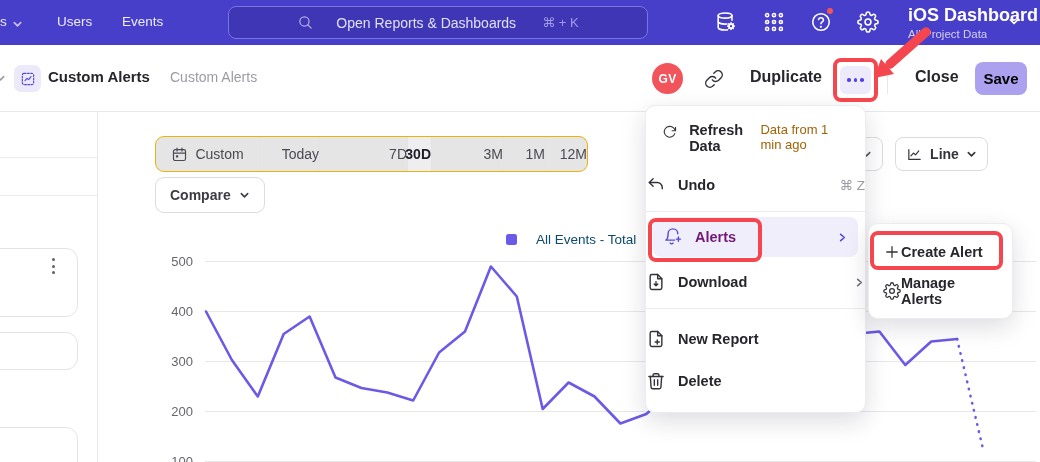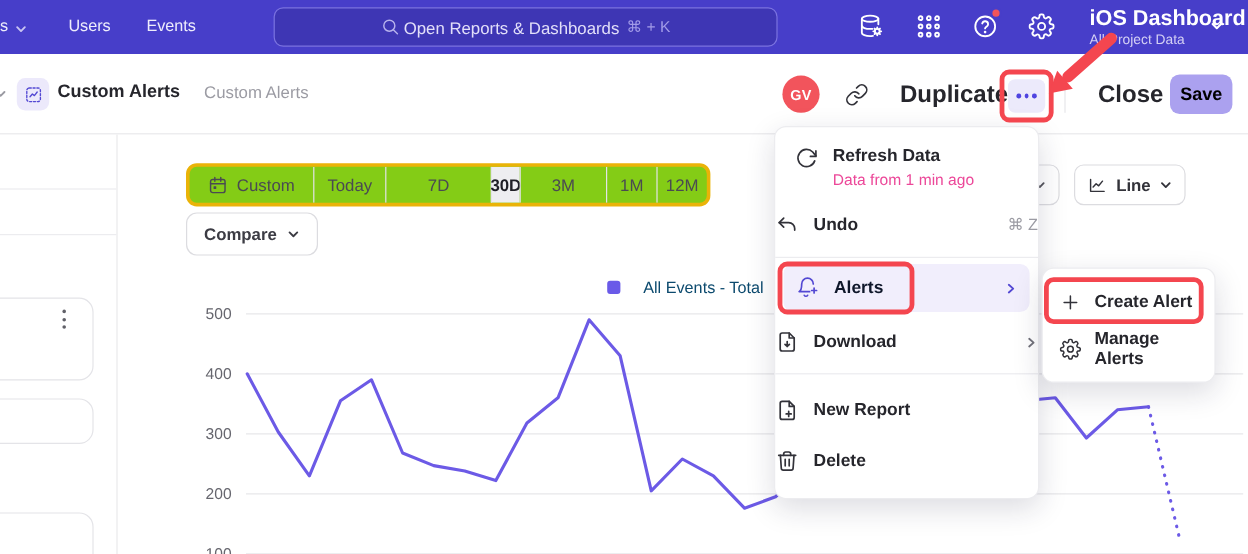--- a/index.html
+++ b/index.html
@@ -14,21 +14,21 @@
   .legend { position:absolute; left:506px; top:232px; display:flex; align-items:center; gap:8px; z-index:1; }
   .legend-swatch { width:11px; height:11px; border-radius:2.5px; background:#6A5AE8; }
   .legend-label { font-size:13.5px; color:#0c4a6e;margin-left:11px; }
 
   
   .nav { position:absolute; left:0; top:0; width:1040px; height:45px; background:#473EC9; z-index:2; }
   .nav-item { position:absolute; top:14px; font-size:13.5px; color:#EEEDFC; }
   .nav-chev { position:absolute; color:#C9C4F2; }
   .search-bar { position:absolute; left:228px; top:6px; width:420px; height:33px; background:#3E36B4;
                 border:1px solid #7B73E0; border-radius:8px; display:flex; align-items:center;
-                justify-content:center; gap:2px; color:#B7B2EC; }
+                justify-content:center; gap:22px; color:#B7B2EC; }
   .search-text { font-size:14px; color:#E2DFF9; }
   .search-kbd { font-size:13px; color:#A29BE8; margin-left:4px; }
   .nav-ic { position:absolute; top:11px; color:#fff; }
   .badge { position:absolute; left:825px; top:6px; width:10px; height:10px; border-radius:50%;
            background:#F2545B; border:2px solid #473EC9; z-index:3; }
   .project { position:absolute; left:908px; top:5px; color:#fff; }
   .project-name { font-size:18px; font-weight:700; }
   .project-scope { font-size:11.5px; color:#D4D0F4; margin-top:2px; }
 
   
@@ -36,43 +36,43 @@
              border-bottom:1px solid #E9E9EC; z-index:2; }
   .panel-toggle { left:-5px; top:28px; color:#9A9AA2; }
   .tile { left:14px; top:20px; width:27px; height:27px; background:#ECE9FB; border-radius:7px;
           display:flex; align-items:center; justify-content:center; color:#5348D3; }
   .tb-title { left:48px; top:23px; font-size:15px; font-weight:700; color:#26262C; }
   .tb-crumb { left:170px; top:24px; font-size:14px; color:#9B9BA3; }
   .avatar { left:652px; top:18px; width:31px; height:31px; border-radius:50%; background:#F2545C;
             color:#fff; font-size:12px; font-weight:700; letter-spacing:.3px;
             display:flex; align-items:center; justify-content:center; }
   .link-btn { left:704px; top:24px; color:#33333A; }
-  .txt-btn { font-size:20px; font-weight:700; color:#26262C; }
+  .txt-btn { font-size:16px; font-weight:700; color:#26262C; }
   .more-btn { left:840px; top:21px; width:31px; height:28px; background:#ECEAFB; border-radius:6px;
               display:flex; align-items:center; justify-content:center; gap:3px; }
   .more-btn i { width:3.5px; height:3.5px; border-radius:50%; background:#4F44E0; display:block; }
   .tb-divider { left:887px; top:19px; width:1px; height:30px; background:#E7E7EA; }
   .save-btn { left:975px; top:17px; width:52px; height:33px; background:#ABA1EF; border-radius:8px;
               color:#000000; font-size:15px; font-weight:700; display:flex; align-items:center; justify-content:center; }
 
   
   .sidebar { position:absolute; left:0; top:112px; width:98px; height:350px; background:#fff;
              border-right:1px solid #E9E9EC; z-index:1; }
   .side-div { position:absolute; left:0; width:97px; height:1px; background:#ECECEF; }
   .side-card { position:absolute; left:-22px; width:100px; background:#fff;
                border:1px solid #E4E4E8; border-radius:12px; }
   .kebab { position:absolute; left:52px; top:146px; display:flex; flex-direction:column; gap:3.5px; }
   .kebab i { width:3px; height:3px; border-radius:50%; background:#606068; display:block; }
 
   
-  .seg { position:absolute; left:155px; top:136px; height:36px; display:flex; background:#84cc16;
-         border:3px solid #eab308; border-radius:9px; overflow:hidden; z-index:1; }
+  .seg { position:absolute; left:155px; top:136px; height:36px; display:flex; background:#e5e5e5;
+         border:1px solid #eab308; border-radius:9px; overflow:hidden; z-index:1; }
   .seg-cell { display:flex; align-items:center; justify-content:center; gap:7px; font-size:14px;
               color:#4A4A52; height:100%; }
-  .seg-cell + .seg-cell { border-left:1px solid #E3E3E7; }
+  .seg-cell + .seg-cell { border-left:1px solid #E3E3E7;justify-content:flex-end; }
   .seg-cell:nth-child(1){width:103px}.seg-cell:nth-child(2){width:60px}
   .seg-cell:nth-child(3){width:88px}.seg-cell:nth-child(4){width:24px}
   .seg-cell:nth-child(5){width:72px}.seg-cell:nth-child(6){width:42px}
   .seg-cell:nth-child(7){width:42px}.seg-cell:nth-child(8){width:48px}
   .seg-cell.sel { background:#EEEEF1; font-weight:700; color:#1F1F26; }
   .compare-btn { position:absolute; left:155px; top:177px; height:36px; padding:0 14px;
                  border:1px solid #DCDCE0; border-radius:9px; background:#fff; display:flex;
                  align-items:center; gap:8px; font-size:14px; font-weight:700; color:#3C3C44; z-index:1; }
   .hidden-dd { position:absolute; left:792px; top:137px; width:91px; height:34px; background:#fff;
                border:1px solid #DCDCE0; border-radius:8px; display:flex; align-items:center;
@@ -81,35 +81,35 @@
               border:1px solid #DCDCE0; border-radius:8px; display:flex; align-items:center;
               justify-content:center; gap:7px; font-size:14px; font-weight:700; color:#33333A; z-index:1; }
 
   
   .menu { position:absolute; left:645px; top:105px; width:221px; background:#fff;
           border:1px solid #ECECEF; border-radius:10px; box-shadow:0 8px 24px rgba(30,30,60,.15);
           z-index:5; padding:8px 0 10px; }
   .menu-item { display:flex; align-items:center; gap:12px; height:42px; padding:0 0; color:#33333A; }
   .menu-item .lbl { font-size:14.5px; font-weight:600; color:#26262C; }
   .two-line { height:auto; padding:8px 16px 10px; align-items:flex-start; }
-  .mi-texts { display:flex; flex-direction:column; gap:4px; }
-  .sub { font-size:13px; color:#ec4899; }
+  .mi-texts { display:flex; flex-direction:row; gap:4px; }
+  .sub { font-size:13px; color:#a16207; }
   .shortcut { margin-left:auto; font-size:13.5px; color:#9B9BA3; }
   .chev-r { margin-left:auto; display:flex; }
   .menu-item.alerts { height:40px; margin:4px 7px; padding:0 10px; background:#F1EEFC;
                       border-radius:8px; color:#5348D3; }
-  .menu-item.alerts .lbl { color:#0f172a; }
+  .menu-item.alerts .lbl { color:#701a75; }
   .menu-divider { height:1px; background:#ECECEF; margin:5px 0; }
   .menu-divider.d2 { margin-bottom:9px; }
 
   
   .submenu { position:absolute; left:868px; top:223px; width:145px; background:#fff;
              border:1px solid #ECECEF; border-radius:10px; box-shadow:0 8px 24px rgba(30,30,60,.15);
              z-index:6; padding:8px 0; }
-  .submenu-item { display:flex; align-items:center; gap:11px; height:39px; padding:0 14px;
+  .submenu-item { display:flex; align-items:center; gap:0; height:39px; padding:0 14px;
                   font-size:14.5px; font-weight:600; color:#26262C; }
   .submenu-item .smi-ic { color:#33333A; display:flex; }
 
   
   .anno { position:absolute; border:4px solid #F4464F; border-radius:8px; z-index:10; pointer-events:none; }
   #anno-arrow { position:absolute; inset:0; width:1040px; height:462px; z-index:10; pointer-events:none; }
 </style>
 </head>
 <body>
 

